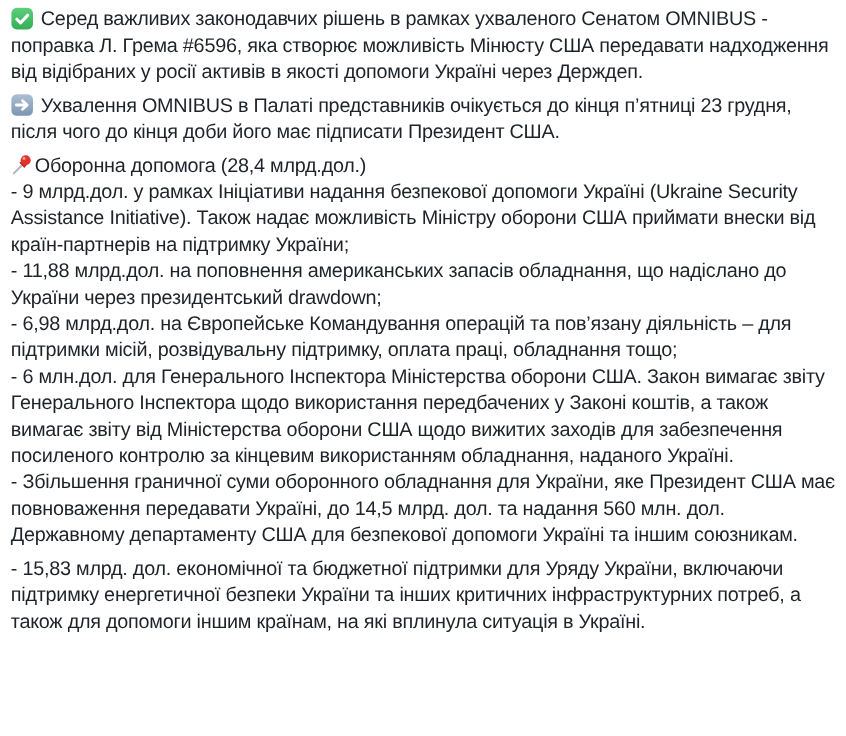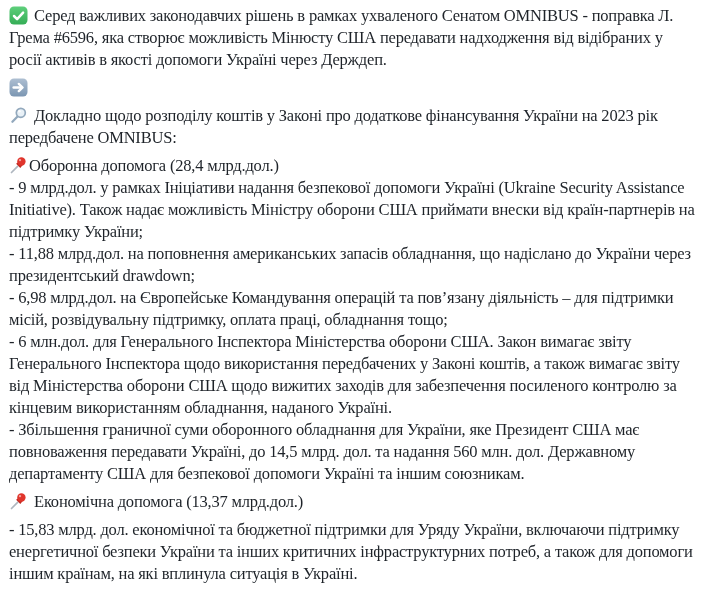--- a/index.html
+++ b/index.html
@@ -15,21 +15,20 @@
     color: #1e2329;
   }
   .post {
     padding: 5px 9px 0 9px;
     font-size: 16.5px;
     line-height: 22px;
     letter-spacing: -0.2px;
   }
   .para {
     margin: 0 0 6px 0;
-    font-family: Liberation Serif, serif;
   }
   .icon {
     display: inline-block;
     width: 19px;
     height: 19px;
     vertical-align: -4px;
     margin-right: 6px;
   }
   .icon.tight {
     margin-right: 1px;
@@ -60,32 +59,21 @@
     <div class="para"><span class="icon"><svg viewBox="0 0 19 19">
           <defs>
             <linearGradient id="garr" x1="0" y1="0" x2="0" y2="1">
               <stop offset="0" stop-color="#aebfd2"></stop>
               <stop offset="1" stop-color="#7b96b2"></stop>
             </linearGradient>
           </defs>
           <rect x="0.5" y="0.5" width="18" height="18" rx="4.5" fill="url(#garr)"></rect>
           <path d="M4.6 9.5 H12.2" fill="none" stroke="#ffffff" stroke-width="2.4" stroke-linecap="round"></path>
           <path d="M9.8 5.9 L13.6 9.5 L9.8 13.1" fill="none" stroke="#ffffff" stroke-width="2.4" stroke-linecap="round" stroke-linejoin="round"></path>
-        </svg></span></div>
-    <div class="para"><span class="icon"><svg viewBox="0 0 19 19">
-          <circle cx="11.8" cy="6.8" r="4.5" fill="#e9f1f7" stroke="#93a9bd" stroke-width="1.7"></circle>
-          <path d="M8.3 10.8 L3.4 15.7" fill="none" stroke="#93a9bd" stroke-width="2.3" stroke-linecap="round"></path>
-          <circle cx="10.4" cy="5.2" r="1.3" fill="#ffffff" opacity="0.85"></circle>
-        </svg></span><span class="first-line">Докладно щодо розподілу коштів у Законі про додаткове фінансування України на 2023 рік передбачене OMNIBUS:</span></div>
+        </svg></span><span class="first-line">Ухвалення OMNIBUS в Палаті представників очікується до кінця п’ятниці 23 грудня, після чого до кінця доби його має підписати Президент США.</span></div>
     <div class="para"><span class="icon tight"><svg viewBox="0 0 19 19">
           <path d="M2.5 16.5 L8.6 10.4" fill="none" stroke="#aeb6bf" stroke-width="1.7" stroke-linecap="round"></path>
           <path d="M7.1 7.7 L11.3 11.9 L13.7 8.9 L10.1 5.3 Z" fill="#c12a22"></path>
           <circle cx="12.4" cy="5.5" r="4.2" fill="#e0352c"></circle>
           <circle cx="11" cy="4.1" r="1.2" fill="#ffffff" opacity="0.55"></circle>
         </svg></span><span class="first-line">Оборонна допомога (28,4 млрд.дол.)</span><div class="bullet-line">- 9 млрд.дол. у рамках Ініціативи надання безпекової допомоги Україні (Ukraine Security Assistance Initiative). Також надає можливість Міністру оборони США приймати внески від країн-партнерів на підтримку України;</div><div class="bullet-line">- 11,88 млрд.дол. на поповнення американських запасів обладнання, що надіслано до України через президентський drawdown;</div><div class="bullet-line">- 6,98 млрд.дол. на Європейське Командування операцій та пов’язану діяльність – для підтримки місій, розвідувальну підтримку, оплата праці, обладнання тощо;</div><div class="bullet-line">- 6 млн.дол. для Генерального Інспектора Міністерства оборони США. Закон вимагає звіту Генерального Інспектора щодо використання передбачених у Законі коштів, а також вимагає звіту від Міністерства оборони США щодо вижитих заходів для забезпечення посиленого контролю за кінцевим використанням обладнання, наданого Україні.</div><div class="bullet-line">- Збільшення граничної суми оборонного обладнання для України, яке Президент США має повноваження передавати Україні, до 14,5 млрд. дол. та надання 560 млн. дол. Державному департаменту США для безпекової допомоги Україні та іншим союзникам.</div></div>
-    <div class="para"><span class="icon"><svg viewBox="0 0 19 19">
-          <path d="M2.5 16.5 L8.6 10.4" fill="none" stroke="#aeb6bf" stroke-width="1.7" stroke-linecap="round"></path>
-          <path d="M7.1 7.7 L11.3 11.9 L13.7 8.9 L10.1 5.3 Z" fill="#c12a22"></path>
-          <circle cx="12.4" cy="5.5" r="4.2" fill="#e0352c"></circle>
-          <circle cx="11" cy="4.1" r="1.2" fill="#ffffff" opacity="0.55"></circle>
-        </svg></span><span class="first-line">Економічна допомога (13,37 млрд.дол.)</span></div>
     <div class="para"><span class="first-line">- 15,83 млрд. дол. економічної та бюджетної підтримки для Уряду України, включаючи підтримку енергетичної безпеки України та інших критичних інфраструктурних потреб, а також для допомоги іншим країнам, на які вплинула ситуація в Україні.</span></div>
   </div>
 
 </body></html>

